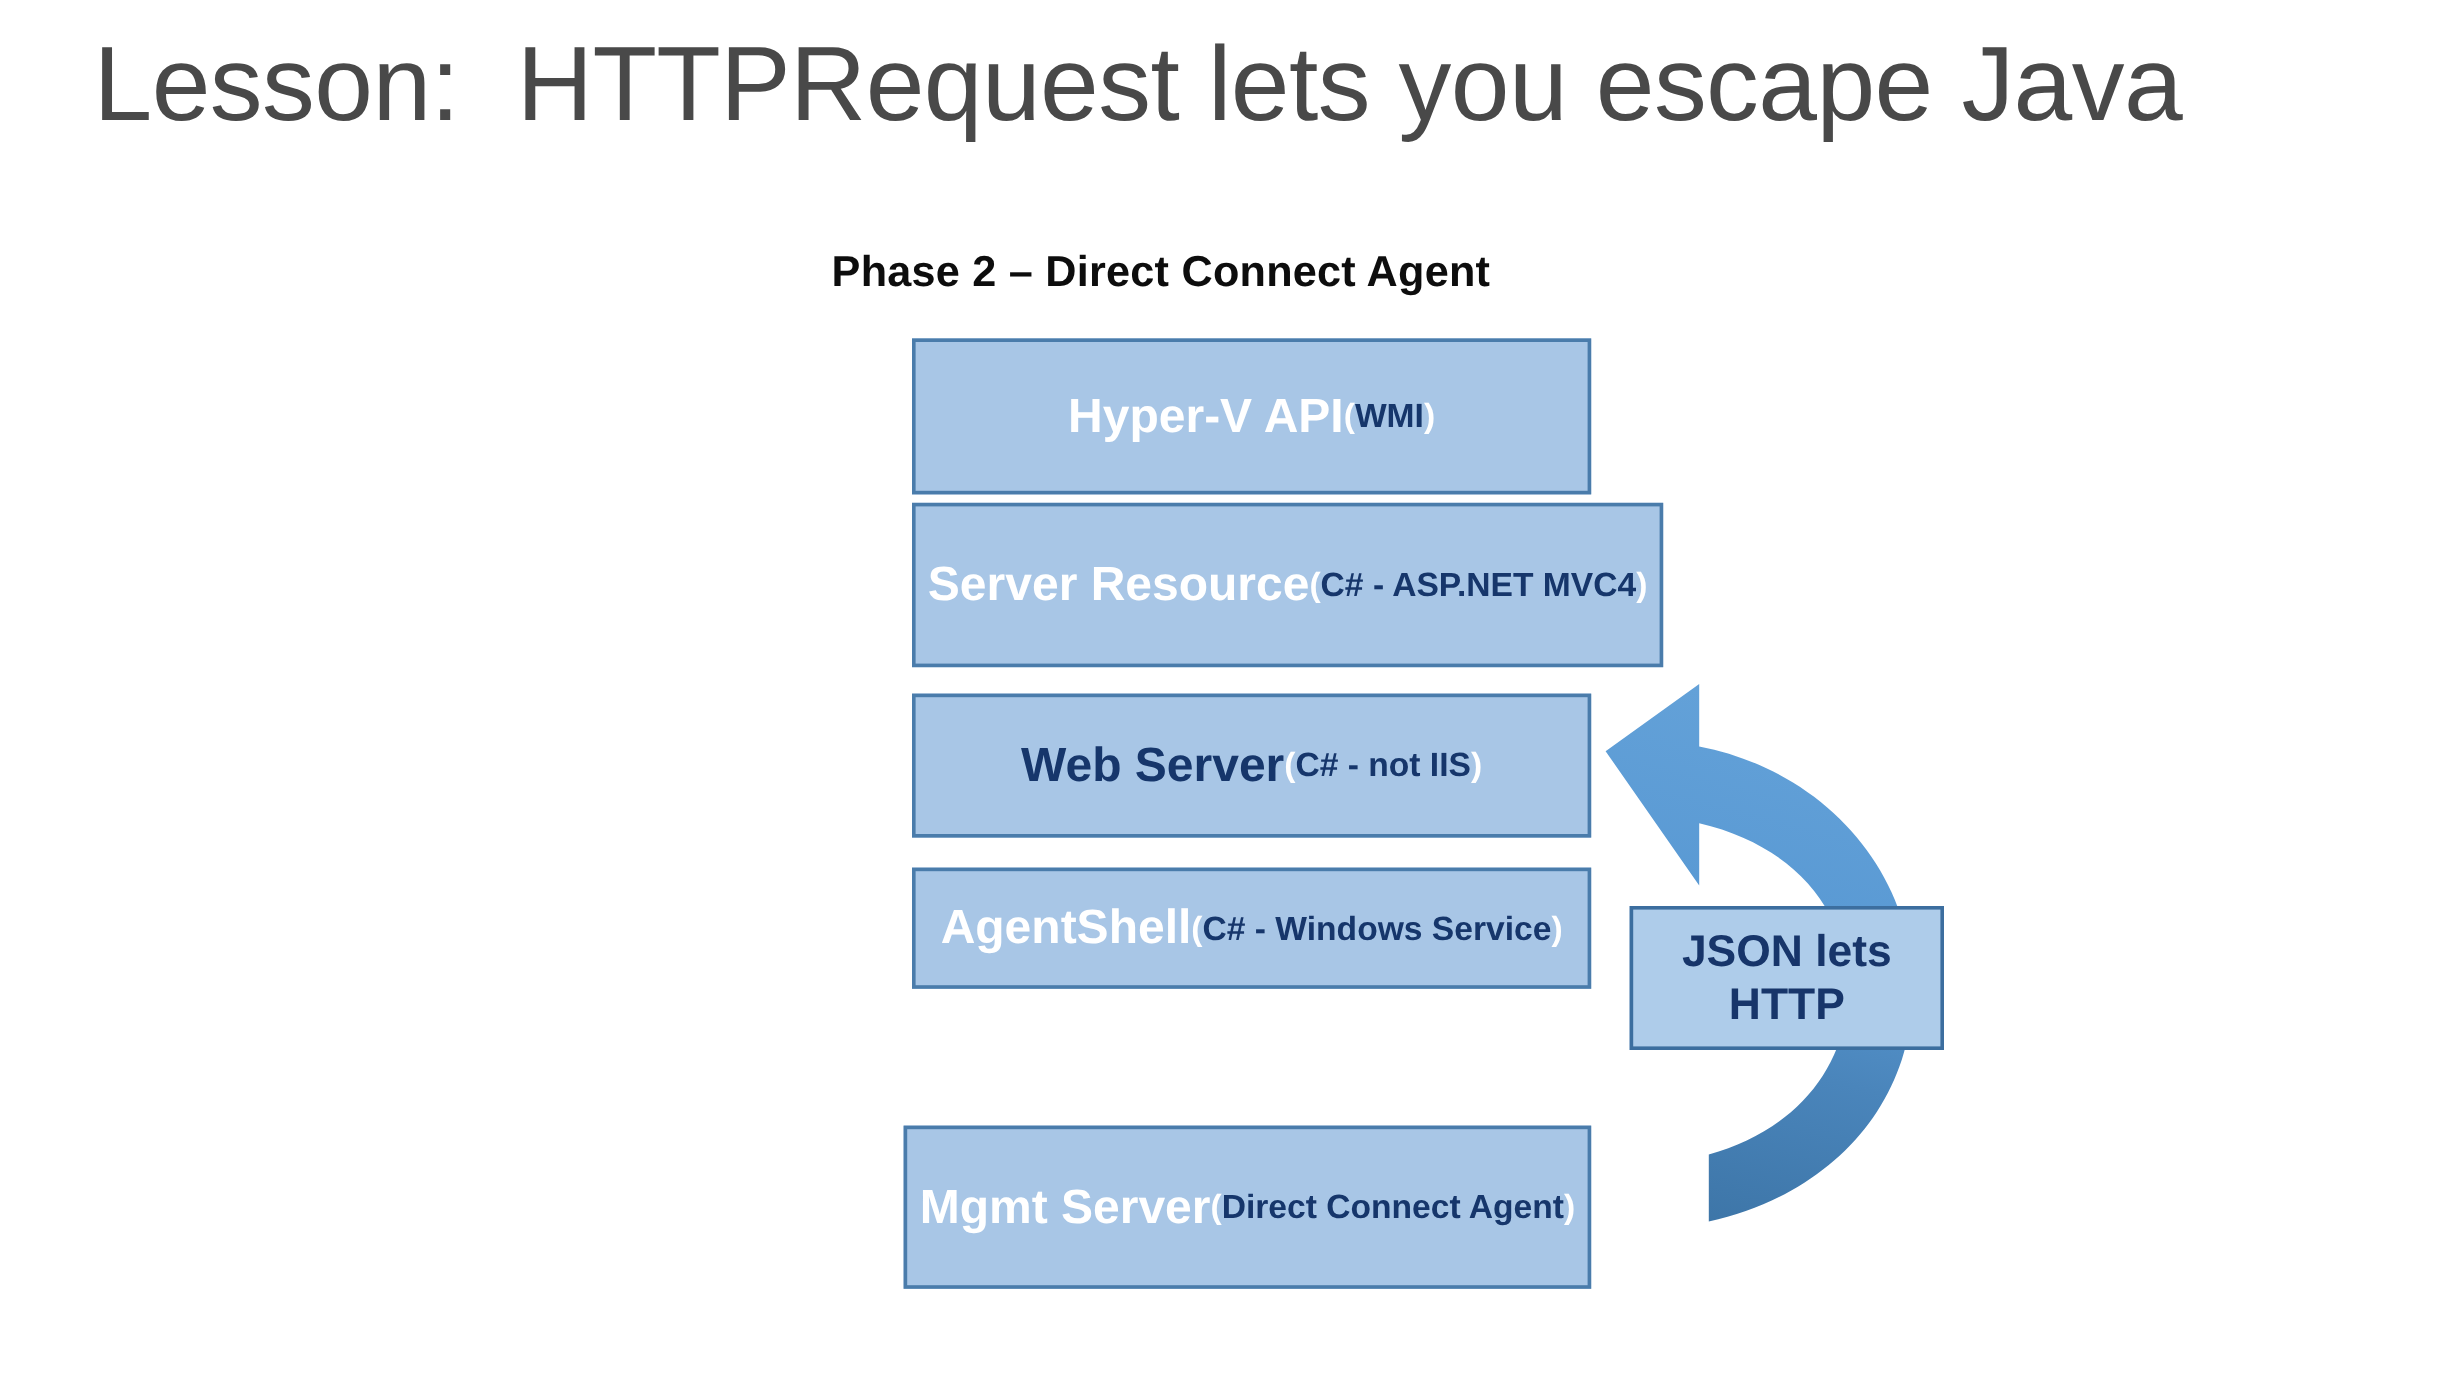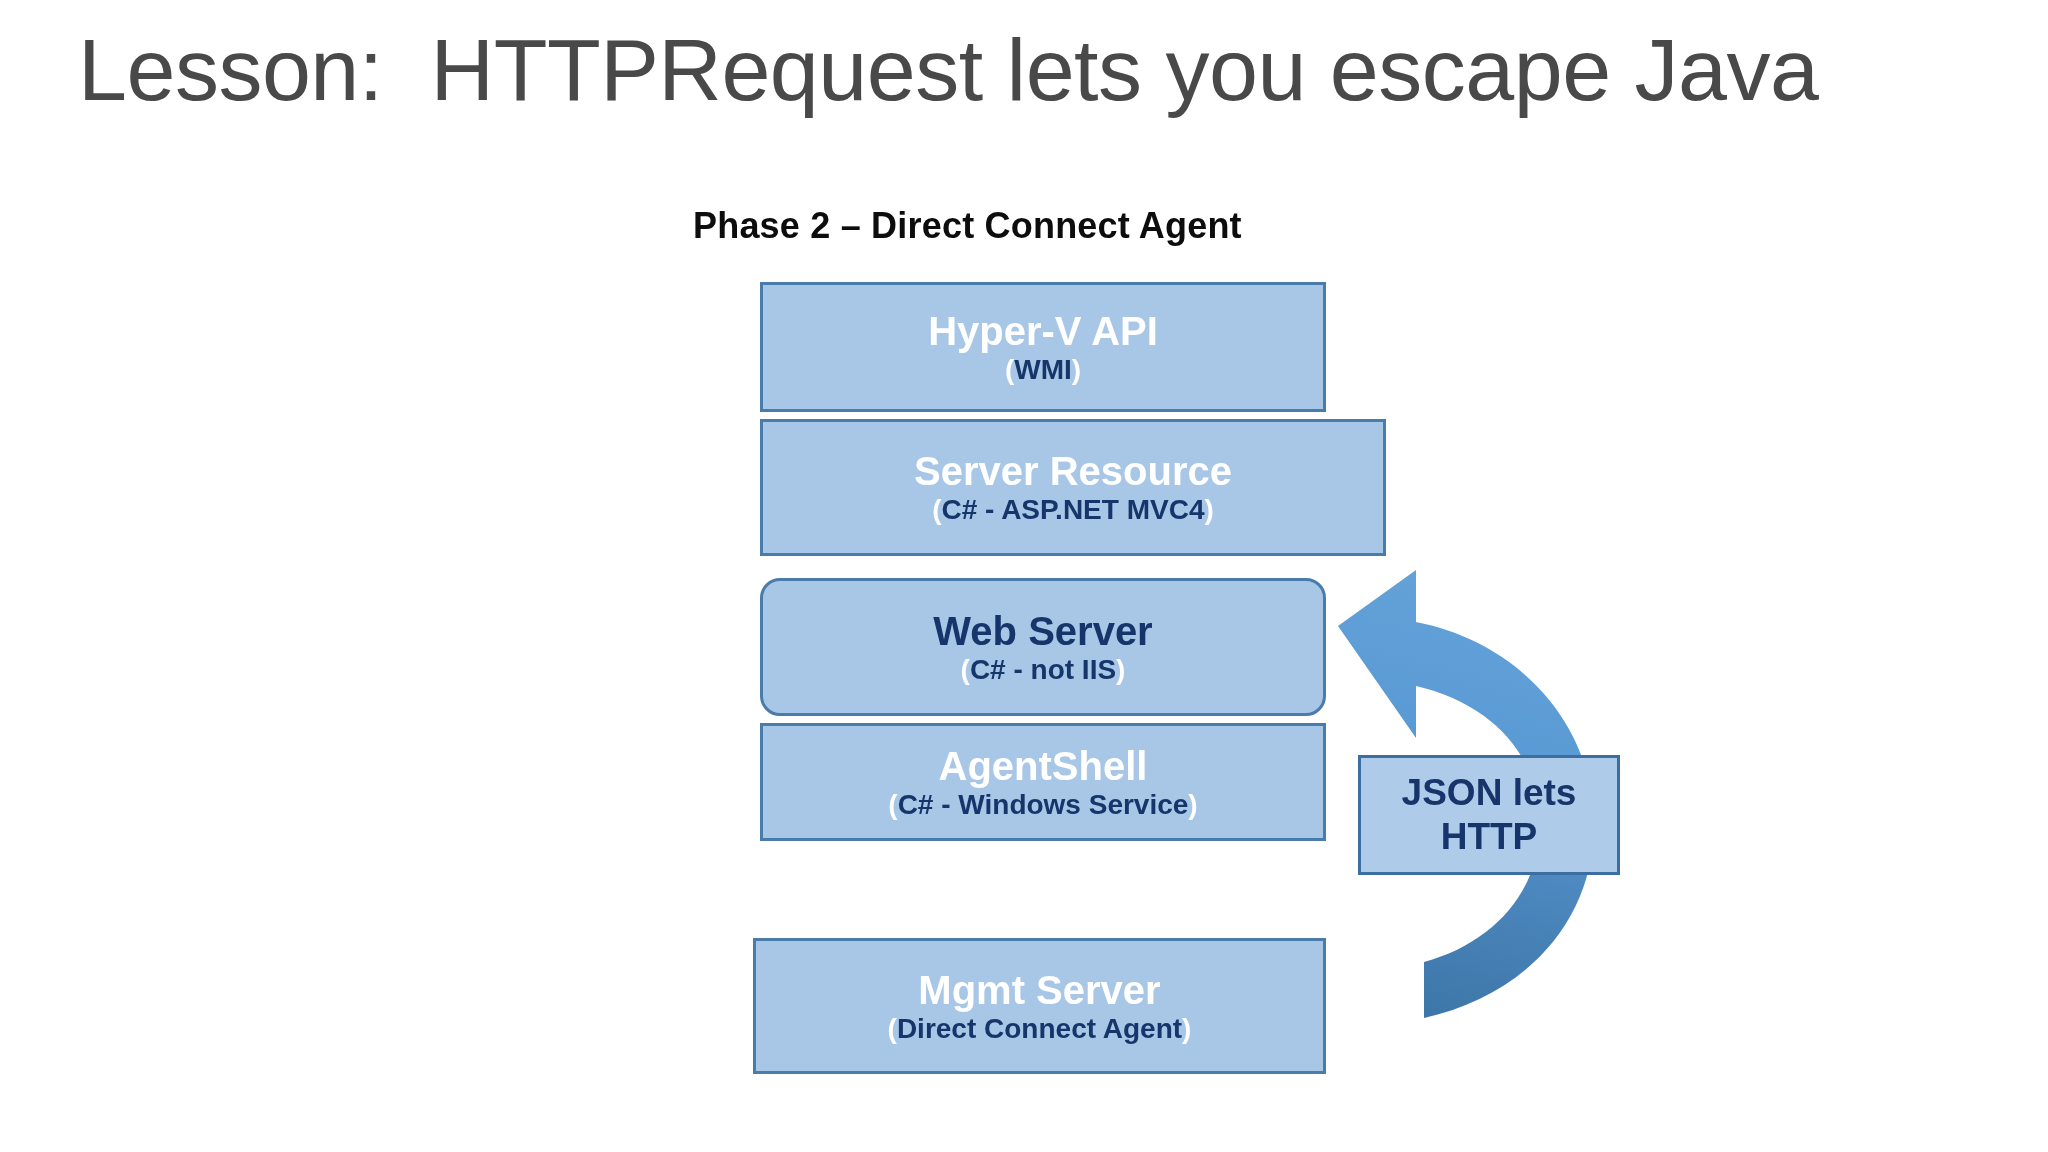--- a/index.html
+++ b/index.html
@@ -42,21 +42,21 @@
     white-space: nowrap;
   }
 
   
   .stack-box {
     position: absolute;
     box-sizing: border-box;
     background: #a8c6e6;
     border: 3px solid #4a7cab;
     display: flex;
-    flex-direction: column;
+    flex-direction: row;
     align-items: center;
     justify-content: center;
     text-align: center;
   }
   .box-title {
     font-size: 40px;
     font-weight: bold;
     line-height: 1.12;
     white-space: nowrap;
   }
@@ -68,22 +68,22 @@
     white-space: nowrap;
   }
   .box-sub .inner {
     color: #16366b;     
   }
   .title-white { color: #ffffff; }
   .title-navy  { color: #16366b; }
 
   #box-hyperv       { left: 760px; top: 282px;  width: 566px; height: 130px; }
   #box-serverres    { left: 760px; top: 419px;  width: 626px; height: 137px; }
-  #box-webserver    { left: 760px; top: 578px;  width: 566px; height: 138px; border-radius: 20px; }
-  #box-agentshell   { left: 760px; top: 723px;  width: 566px; height: 118px; }
+  #box-webserver    { left: 760px; top: 578px;  width: 566px; height: 120px; }
+  #box-agentshell   { left: 760px; top: 723px;  width: 566px; height: 101px; }
   #box-mgmtserver   { left: 753px; top: 938px;  width: 573px; height: 136px; align-items: center; }
 
   
   #protocol-box {
     position: absolute;
     left: 1358px;
     top: 755px;
     width: 262px;
     height: 120px;
     box-sizing: border-box;

